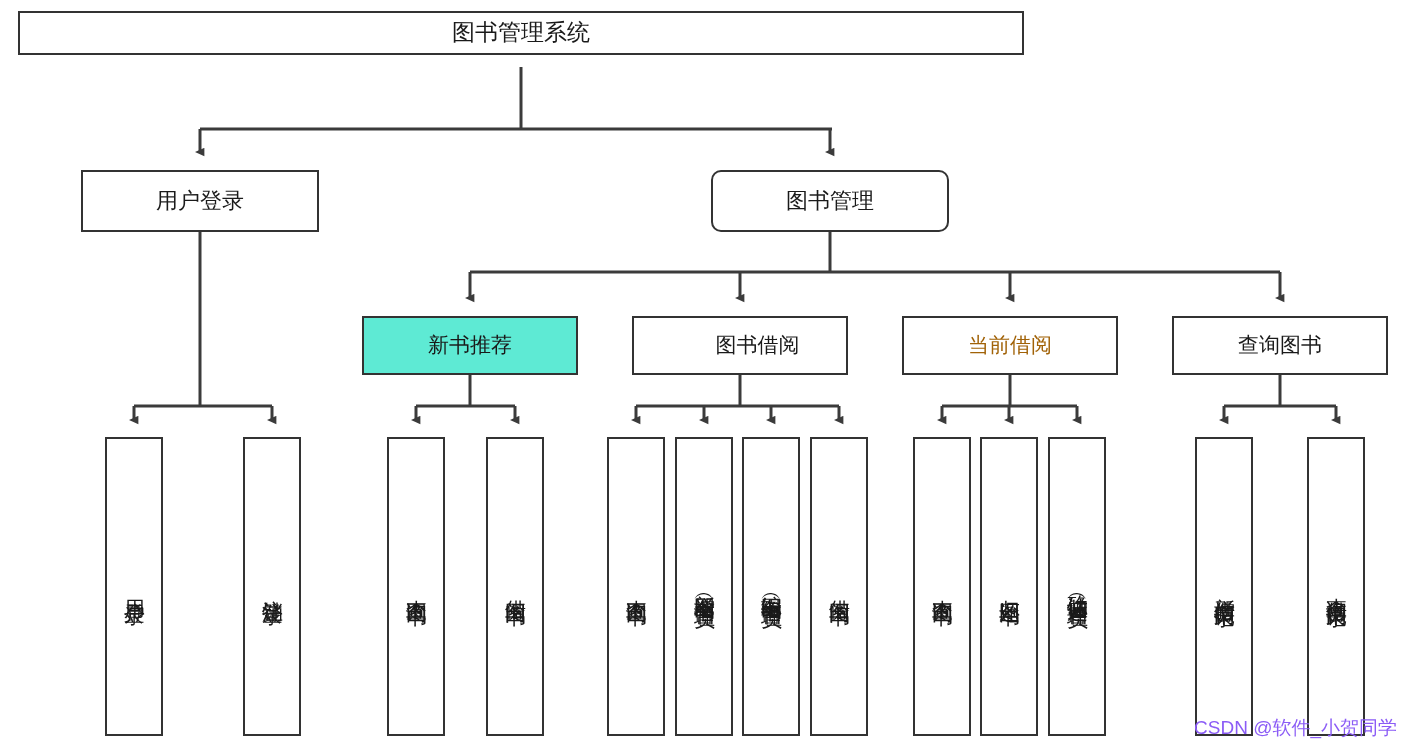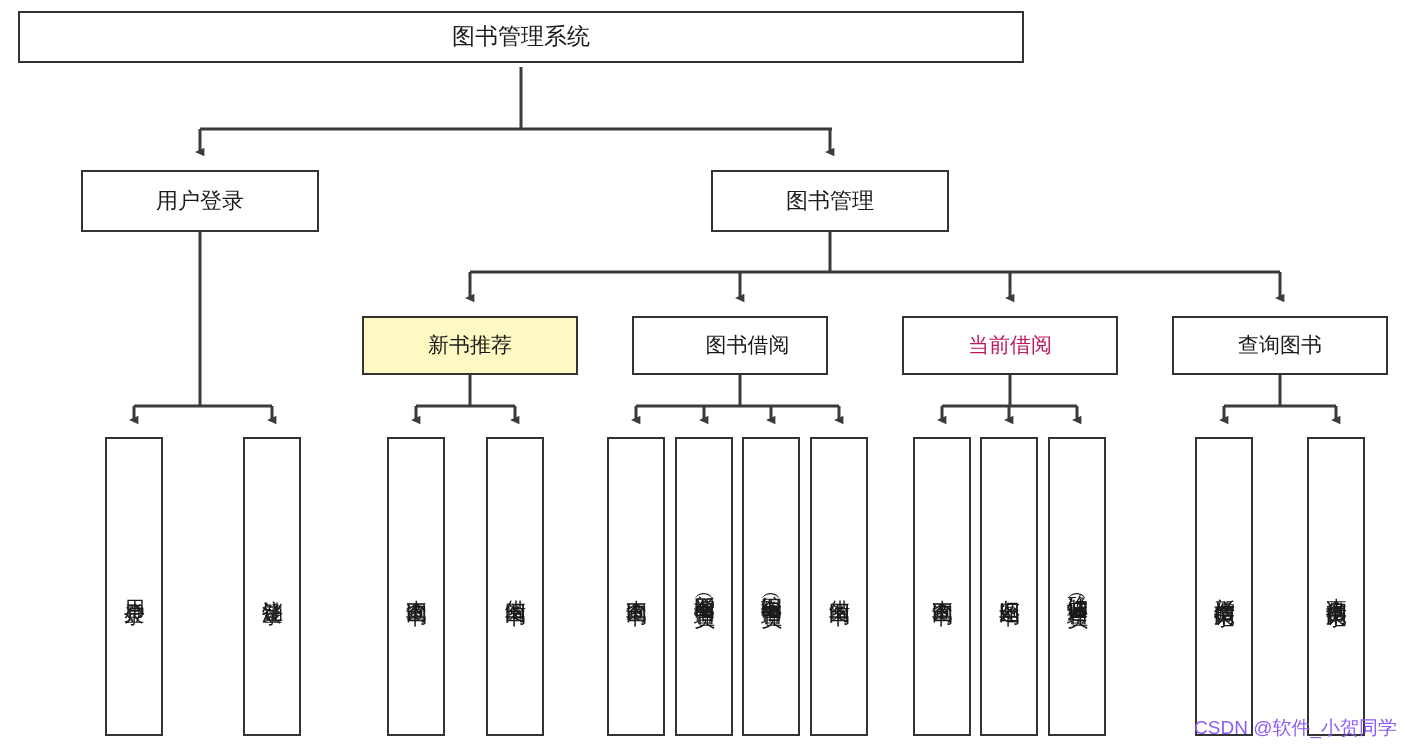--- a/index.html
+++ b/index.html
@@ -118,39 +118,39 @@
       <path d="M1009,406 L1009,420" marker-end="url(#arrow)"></path>
       <path d="M1077,406 L1077,420" marker-end="url(#arrow)"></path>
 
       <path d="M1280,375 L1280,406"></path>
       <path d="M1224,406 L1336,406"></path>
       <path d="M1224,406 L1224,420" marker-end="url(#arrow)"></path>
       <path d="M1336,406 L1336,420" marker-end="url(#arrow)"></path>
     </g>
   </svg>
 
-  <div class="node node-root" style="left: 18px; top: 11px; width: 1006px; height: 52px; border-color: rgb(51, 51, 51); background: rgb(255, 255, 255);">
+  <div class="node node-root" style="left: 18px; top: 11px; width: 1006px; height: 44px; border-color: rgb(51, 51, 51); background: rgb(255, 255, 255);">
     <span class="label" style="color: rgb(26, 26, 26);">图书管理系统</span>
   </div>
 
   <div class="node node-l2" style="left: 81px; top: 170px; width: 238px; height: 62px; border-color: rgb(51, 51, 51); background: rgb(255, 255, 255);">
     <span class="label" style="color: rgb(26, 26, 26);">用户登录</span>
   </div>
-  <div class="node node-l2" style="left: 711px; top: 170px; width: 238px; height: 62px; border-color: rgb(51, 51, 51); background: rgb(255, 255, 255);">
+  <div class="node node-l2" style="left: 711px; top: 170px; width: 238px; height: 62px; border-color: rgb(51, 51, 51); background: rgb(255, 255, 255); border-radius: 10px;">
     <span class="label" style="color: rgb(26, 26, 26);">图书管理</span>
   </div>
 
-  <div class="node node-l3" style="left: 362px; top: 316px; width: 216px; height: 59px; border-color: rgb(51, 51, 51); background: #fef9c3;">
+  <div class="node node-l3" style="left: 362px; top: 316px; width: 216px; height: 59px; border-color: rgb(51, 51, 51); background: #5eead4;">
     <span class="label" style="color: rgb(26, 26, 26);">新书推荐</span>
   </div>
-  <div class="node node-l3" style="left: 632px; top: 316px; width: 196px; height: 59px; border-color: rgb(51, 51, 51); background: rgb(255, 255, 255); padding-left: 35px;">
+  <div class="node node-l3" style="left: 632px; top: 316px; width: 216px; height: 59px; border-color: rgb(51, 51, 51); background: rgb(255, 255, 255); padding-left: 35px;">
     <span class="label" style="color: rgb(26, 26, 26);">图书借阅</span>
   </div>
   <div class="node node-l3" style="left: 902px; top: 316px; width: 216px; height: 59px; border-color: rgb(51, 51, 51); background: rgb(255, 255, 255);">
-    <span class="label" style="color: #be185d;">当前借阅</span>
+    <span class="label" style="color: #a16207;">当前借阅</span>
   </div>
   <div class="node node-l3" style="left: 1172px; top: 316px; width: 216px; height: 59px; border-color: rgb(51, 51, 51); background: rgb(255, 255, 255);">
     <span class="label" style="color: rgb(26, 26, 26);">查询图书</span>
   </div>
 
   <div class="node node-leaf" style="left: 105px; top: 437px; width: 58px; height: 299px; border-color: rgb(51, 51, 51); background: rgb(255, 255, 255);">
     <span class="label" style="color: rgb(26, 26, 26);">用户登录</span>
   </div>
   <div class="node node-leaf" style="left: 243px; top: 437px; width: 58px; height: 299px; border-color: rgb(51, 51, 51); background: rgb(255, 255, 255);">
     <span class="label" style="color: rgb(26, 26, 26);">注销登录</span>

